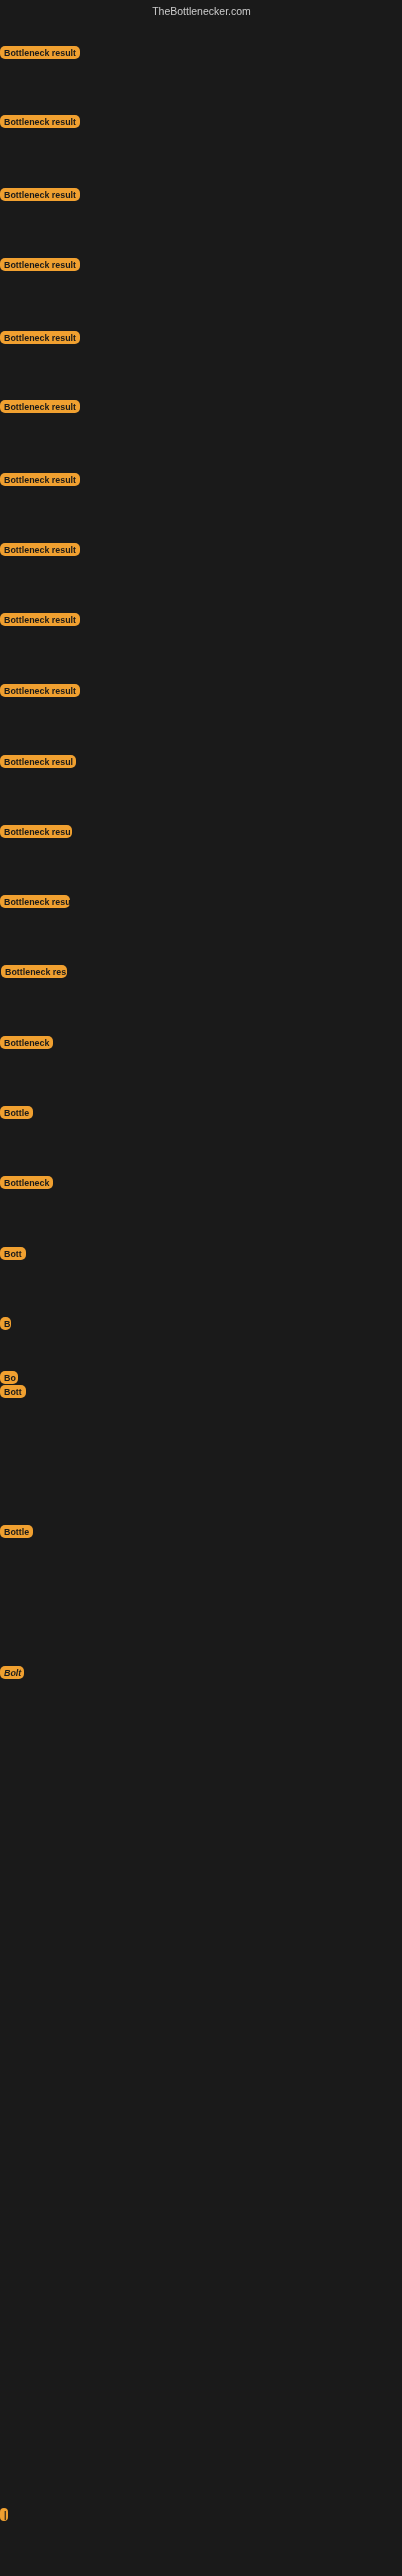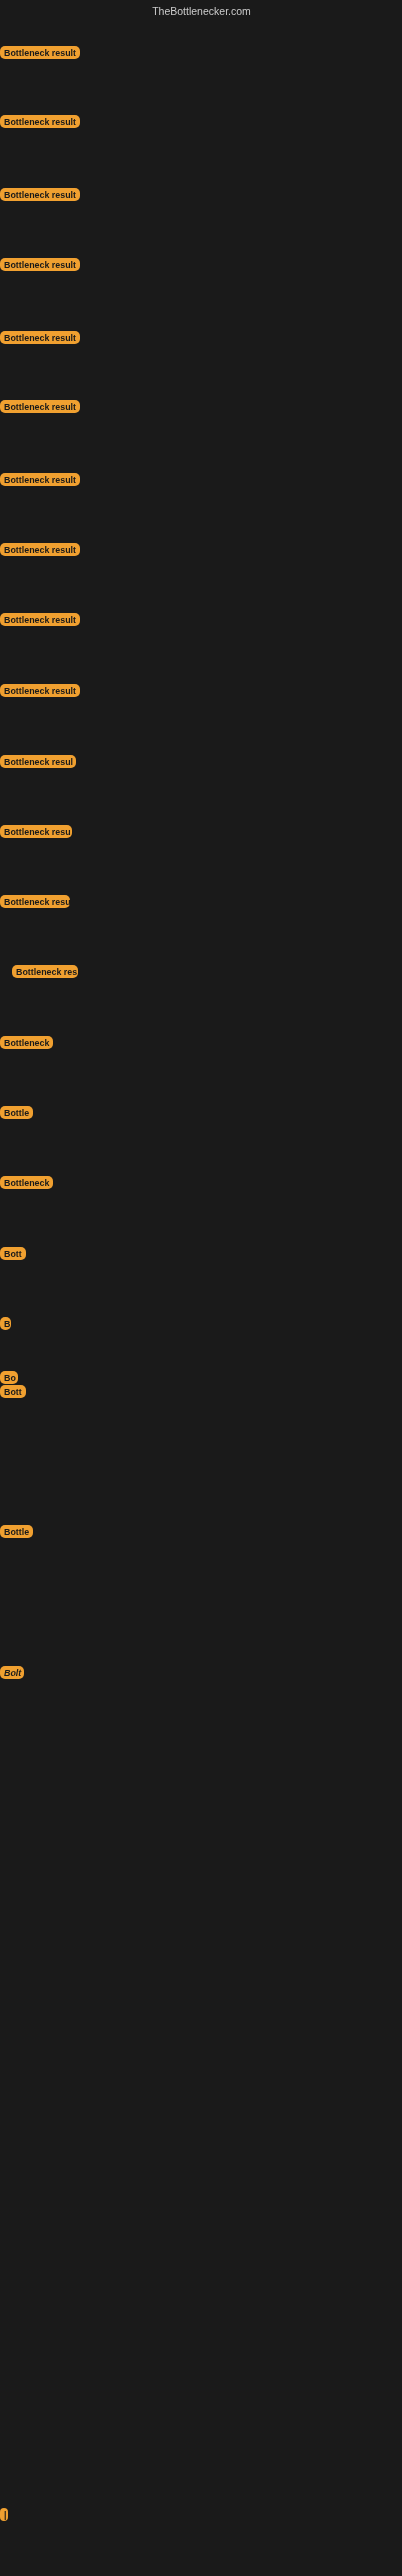--- a/index.html
+++ b/index.html
@@ -47,21 +47,21 @@
     <div class="row" style="top: 258px; left: 0px;"><span class="bottleneck-badge" style="max-width: 91px;">Bottleneck result</span></div>
     <div class="row" style="top: 331px; left: 0px;"><span class="bottleneck-badge" style="max-width: 92px;">Bottleneck result</span></div>
     <div class="row" style="top: 400px; left: 0px;"><span class="bottleneck-badge" style="max-width: 89px;">Bottleneck result</span></div>
     <div class="row" style="top: 473px; left: 0px;"><span class="bottleneck-badge" style="max-width: 87px;">Bottleneck result</span></div>
     <div class="row" style="top: 543px; left: 0px;"><span class="bottleneck-badge" style="max-width: 85px;">Bottleneck result</span></div>
     <div class="row" style="top: 613px; left: 0px;"><span class="bottleneck-badge" style="max-width: 83px;">Bottleneck result</span></div>
     <div class="row" style="top: 684px; left: 0px;"><span class="bottleneck-badge" style="max-width: 81px;">Bottleneck result</span></div>
     <div class="row" style="top: 755px; left: 0px;"><span class="bottleneck-badge" style="max-width: 76px;">Bottleneck resul</span></div>
     <div class="row" style="top: 825px; left: 0px;"><span class="bottleneck-badge" style="max-width: 72px;">Bottleneck resu</span></div>
     <div class="row" style="top: 895px; left: 0px;"><span class="bottleneck-badge" style="max-width: 70px;">Bottleneck resu</span></div>
-    <div class="row" style="top: 965px; left: 12px;"><span class="bottleneck-badge" style="max-width: 66px;">Bottleneck res</span></div>
+    <div class="row" style="top: 965px; left: 1px;"><span class="bottleneck-badge" style="max-width: 66px;">Bottleneck res</span></div>
     <div class="row" style="top: 1036px; left: 0px;"><span class="bottleneck-badge" style="max-width: 58px;">Bottleneck</span></div>
     <div class="row" style="top: 1106px; left: 0px;"><span class="bottleneck-badge" style="max-width: 37px;">Bottle</span></div>
     <div class="row" style="top: 1176px; left: 0px;"><span class="bottleneck-badge" style="max-width: 56px;">Bottleneck</span></div>
     <div class="row" style="top: 1247px; left: 0px;"><span class="bottleneck-badge" style="max-width: 29px;">Bott</span></div>
     <div class="row" style="top: 1317px; left: 0px;"><span class="bottleneck-badge" style="max-width: 11.3px;">B</span></div>
     <div class="row" style="top: 1385px; left: 0px;"><span class="bottleneck-badge" style="max-width: 27px;">Bott</span></div>
     <div class="row" style="top: 1371px; left: 0px;"><span class="bottleneck-badge" style="max-width: 17.7px;">Bo</span></div>
     <div class="row" style="top: 1525px; left: 0px;"><span class="bottleneck-badge" style="max-width: 35px;">Bottle</span></div>
     <div class="row" style="top: 1666px; left: 0px;"><span class="bottleneck-badge" style="max-width: 24px; font-style: italic;">Bolt</span></div>
     <div class="row" style="top: 2508px; left: 0px;"><span class="bottleneck-badge" style="max-width: 8px;">|</span></div>

